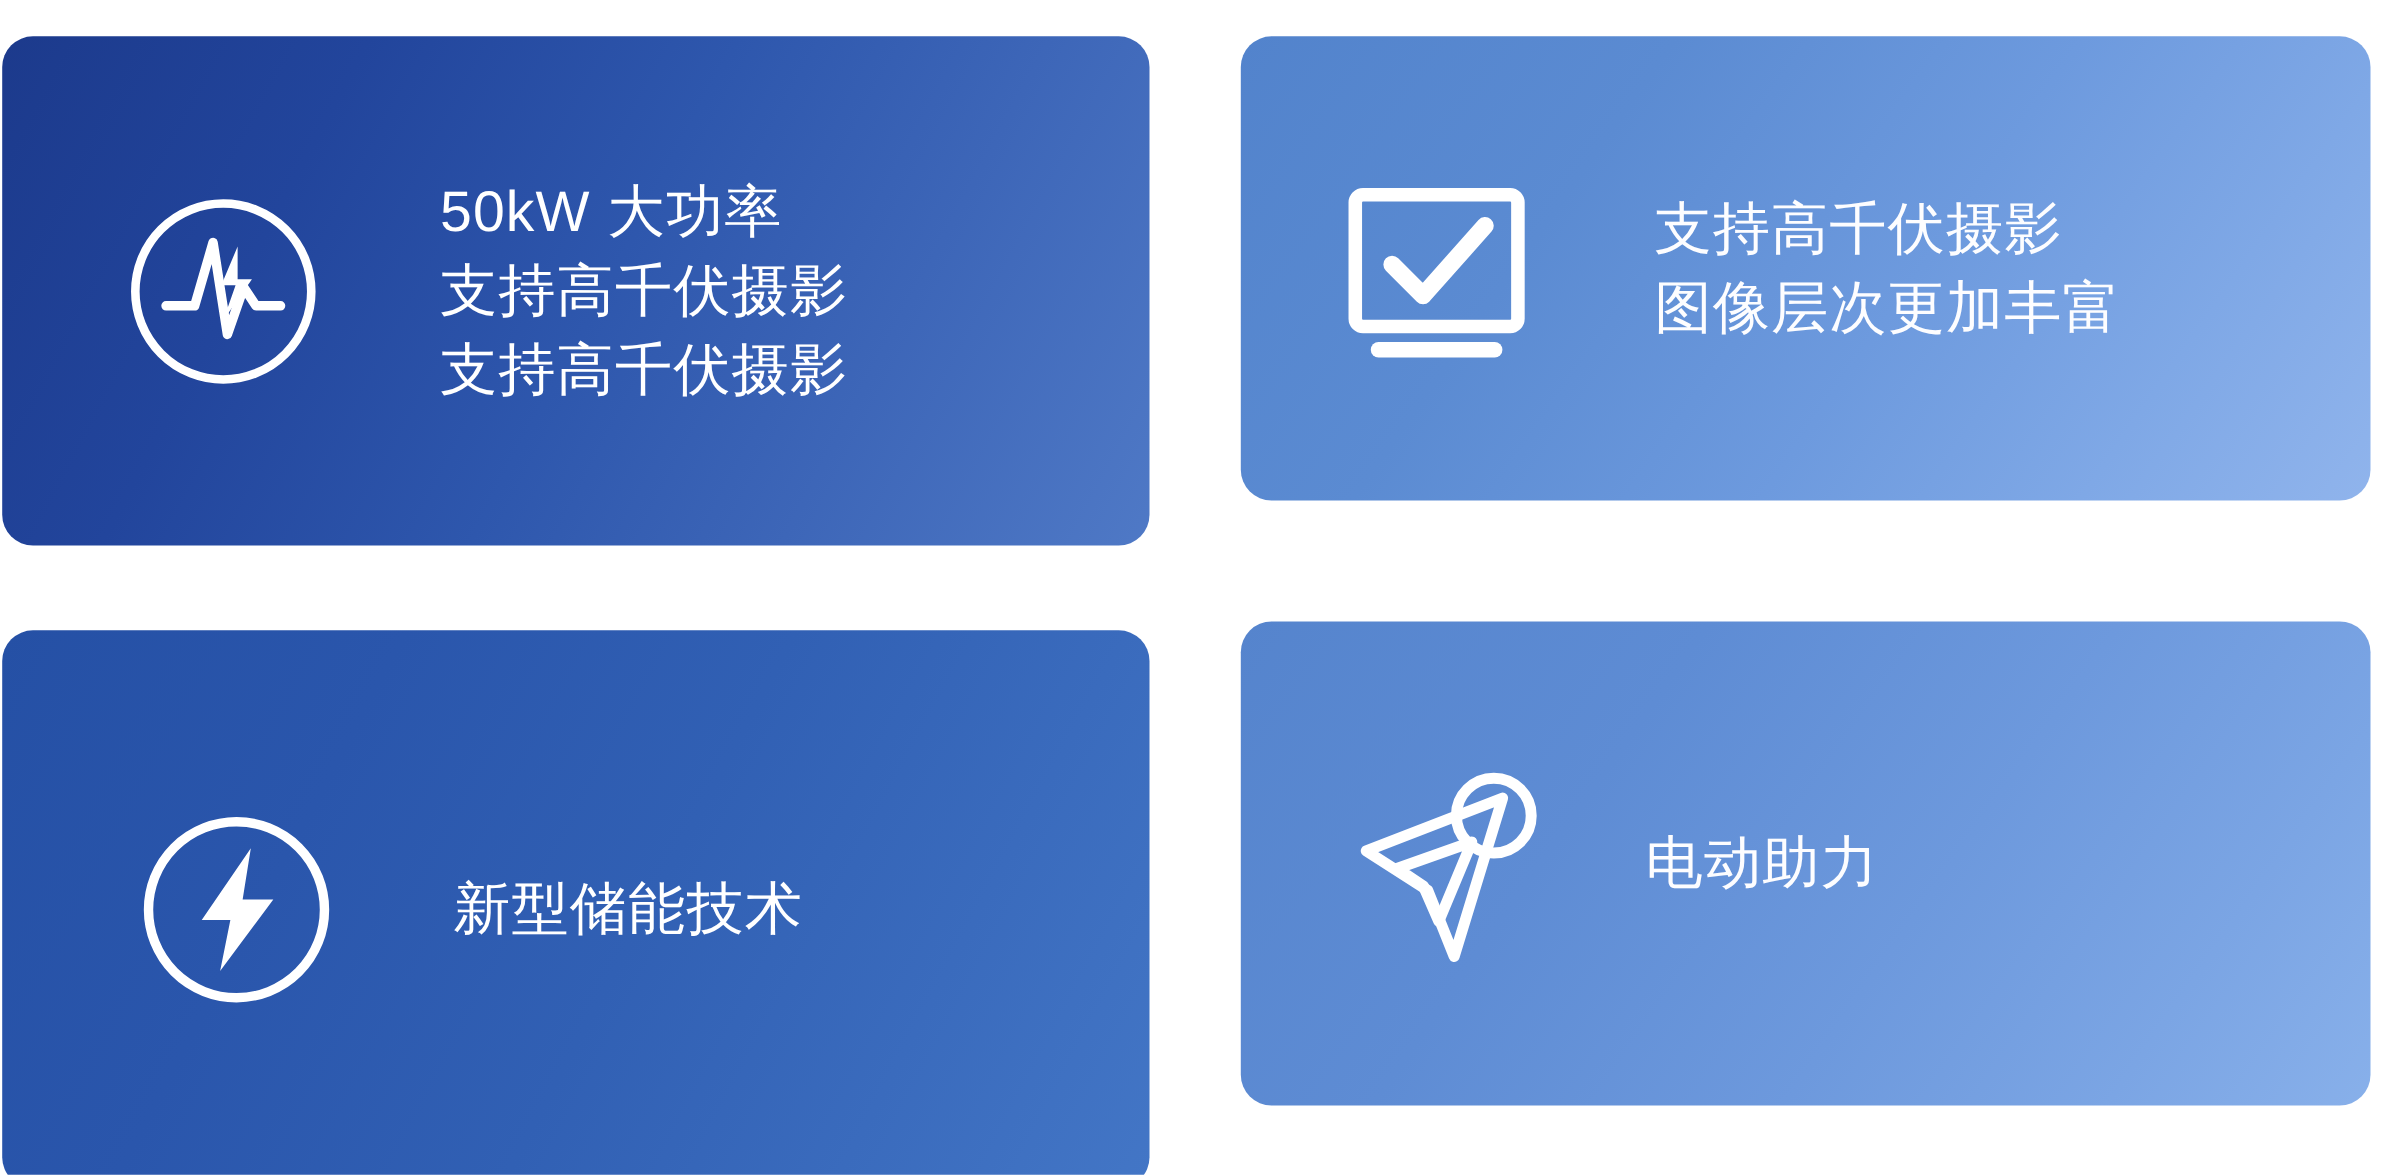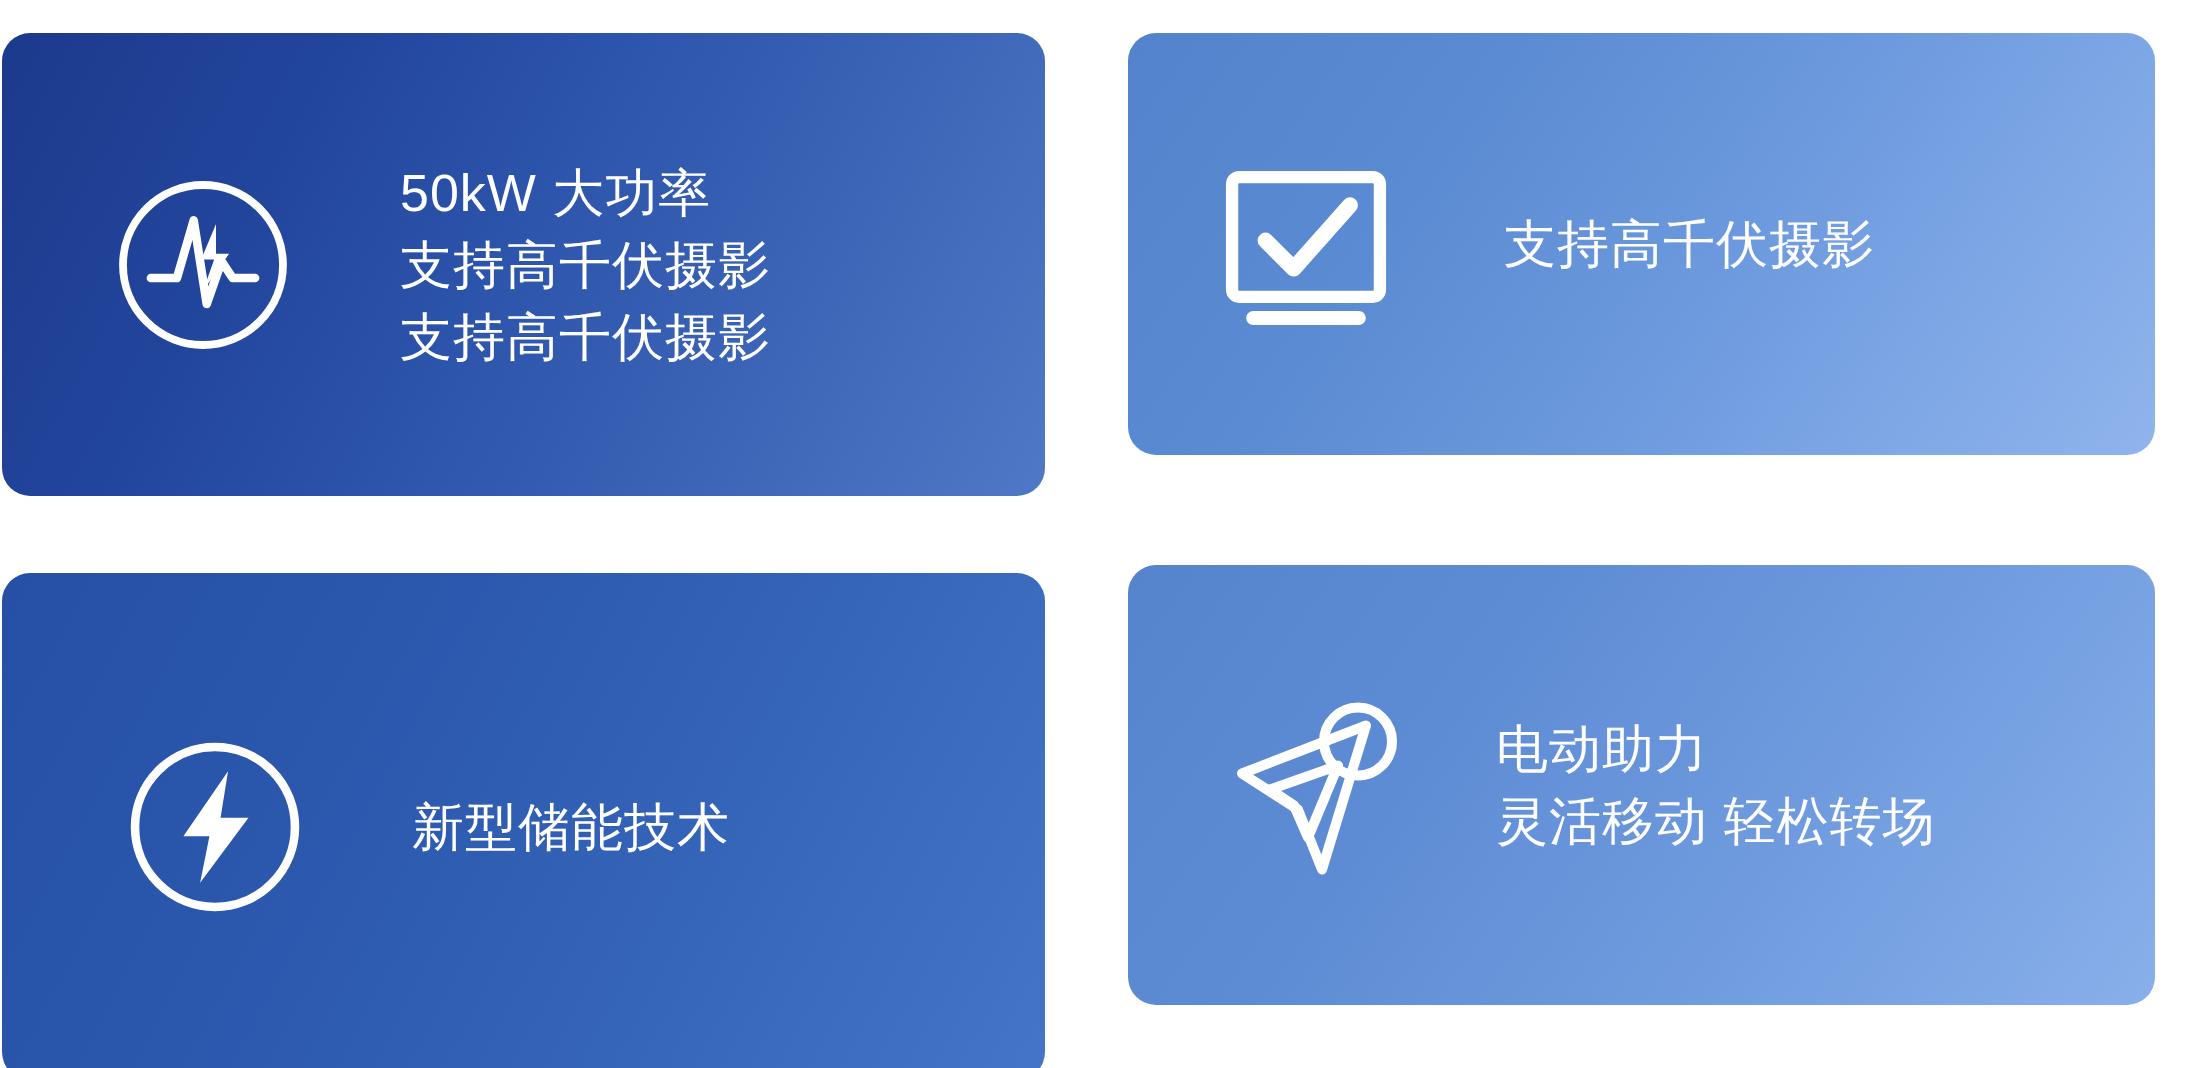--- a/index.html
+++ b/index.html
@@ -129,20 +129,21 @@
     <div class="card-inner">
       <div class="icon-wrap">
         <svg viewBox="0 0 100 100" fill="none" xmlns="http://www.w3.org/2000/svg">
           <rect x="8" y="12" width="84" height="68" rx="4" stroke="#ffffff" stroke-width="7"></rect>
           <path d="M27 48 L43 64 L75 28" stroke="#ffffff" stroke-width="9" stroke-linecap="round" stroke-linejoin="round"></path>
           <rect x="16" y="88" width="68" height="8" rx="4" fill="#ffffff"></rect>
         </svg>
       </div>
       <div class="text-block">
         <div class="text-line">支持高千伏摄影</div>
+        <div class="text-line">图像层次更加丰富</div>
       </div>
     </div>
   </div>
 
   <div class="card" id="card-3">
     <div class="card-inner">
       <div class="icon-wrap">
         <svg viewBox="0 0 100 100" fill="none" xmlns="http://www.w3.org/2000/svg">
           <circle cx="50" cy="50" r="43" stroke="#ffffff" stroke-width="4.6"></circle>
           <path d="M57 20 L33 55 L47 55 L42 80 L68 45 L53 45 Z" fill="#ffffff"></path>
@@ -158,18 +159,17 @@
     <div class="card-inner">
       <div class="icon-wrap">
         <svg viewBox="0 0 100 100" fill="none" xmlns="http://www.w3.org/2000/svg">
           <circle cx="70" cy="28" r="17" stroke="#ffffff" stroke-width="5"></circle>
           <path d="M12 44 L74 20 L52 92 L40 62 Z" stroke="#ffffff" stroke-width="5" stroke-linejoin="round"></path>
           <path d="M26 52 L60 40 L45 76 L38 60 Z" stroke="#ffffff" stroke-width="5" stroke-linejoin="round"></path>
         </svg>
       </div>
       <div class="text-block">
         <div class="text-line">电动助力</div>
-        <div class="text-line">灵活移动 轻松转场</div>
       </div>
     </div>
   </div>
 
 </div>
 
 </body></html>

